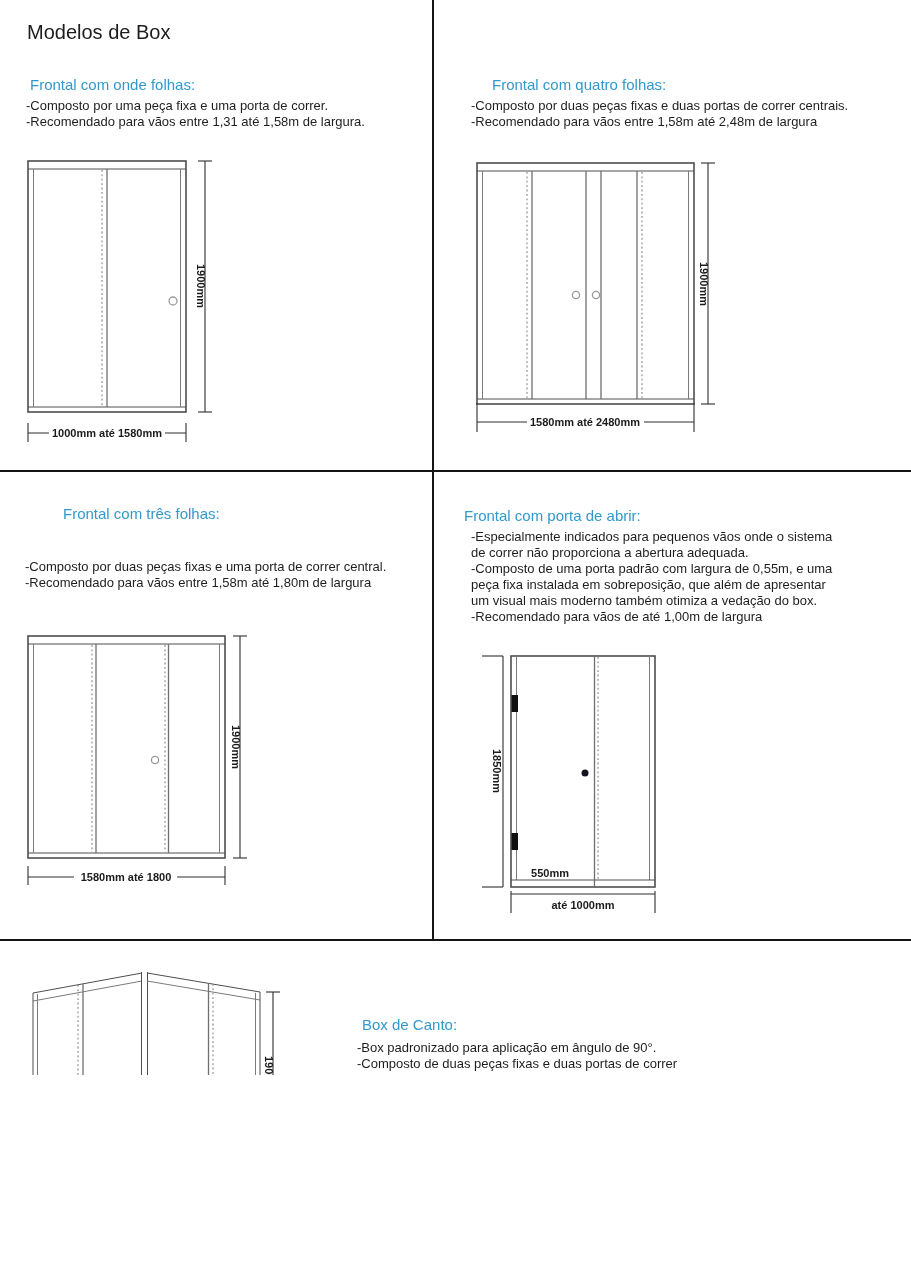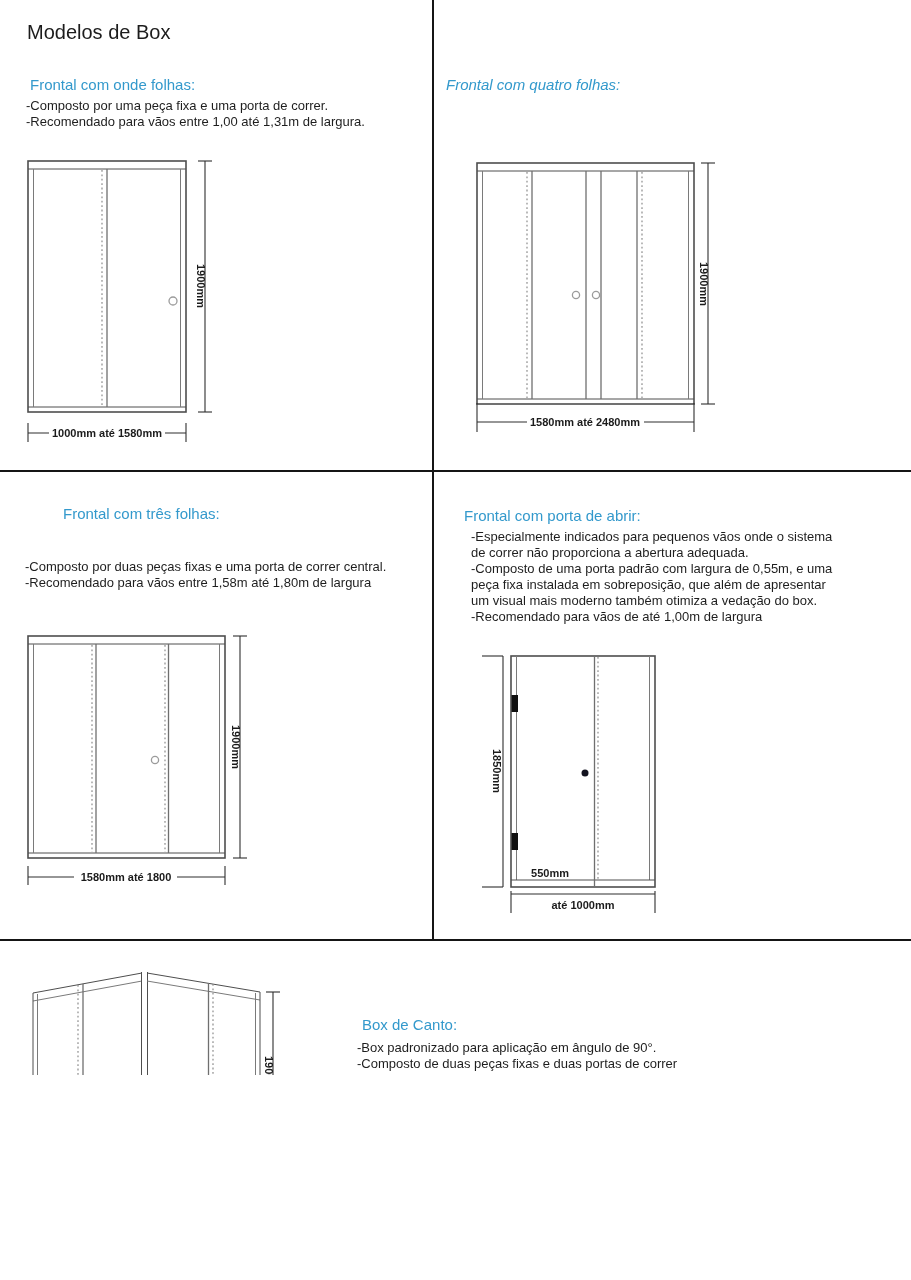--- a/index.html
+++ b/index.html
@@ -12,21 +12,21 @@
   .divider.h1 { left:0; top:470px; width:911px; height:2px; }
   .divider.h2 { left:0; top:939px; width:911px; height:2px; }
 
   .title { position:absolute; left:27px; top:21px; font-size:20px; color:#1c1c1c; }
 
   .sec-heading { position:absolute; font-size:15px; color:#3399cc; white-space:nowrap; }
   .sec-body { position:absolute; font-size:13px; line-height:16px; color:#1e1e1e; white-space:pre-line; }
 
   .h-s1 { left:30px;  top:76px; }
   .b-s1 { left:26px;  top:98px; }
-  .h-s2 { left:446px; top:76px;font-style:italic; }
+  .h-s2 { left:492px; top:76px; }
   .b-s2 { left:471px; top:98px; }
   .h-s3 { left:28px;  top:505px;margin-left:35px; }
   .b-s3 { left:25px;  top:527px;margin-top:32px; }
   .h-s4 { left:464px; top:507px; }
   .b-s4 { left:471px; top:529px; }
   .h-s5 { left:362px; top:1016px; }
   .b-s5 { left:357px; top:1040px; }
 
   svg.diagram { position:absolute; overflow:visible; }
   .frame  { fill:#ffffff; stroke:#4e4e4e; stroke-width:1.6; }
@@ -47,23 +47,25 @@
 <div class="canvas">
 
   <div class="divider v"></div>
   <div class="divider h1"></div>
   <div class="divider h2"></div>
 
   <div class="title">Modelos de Box</div>
 
   <div class="sec-heading h-s1">Frontal com onde folhas:</div>
   <div class="sec-body b-s1">-Composto por uma peça fixa e uma porta de correr.
--Recomendado para vãos entre 1,00 até 1,31m de largura.</div>
+-Recomendado para vãos entre 1,31 até 1,58m de largura.</div>
 
   <div class="sec-heading h-s2">Frontal com quatro folhas:</div>
+  <div class="sec-body b-s2">-Composto por duas peças fixas e duas portas de correr centrais.
+-Recomendado para vãos entre 1,58m até 2,48m de largura</div>
 
   <div class="sec-heading h-s3">Frontal com três folhas:</div>
   <div class="sec-body b-s3">-Composto por duas peças fixas e uma porta de correr central.
 -Recomendado para vãos entre 1,58m até 1,80m de largura</div>
 
   <div class="sec-heading h-s4">Frontal com porta de abrir:</div>
   <div class="sec-body b-s4">-Especialmente indicados para pequenos vãos onde o sistema
 de correr não proporciona a abertura adequada.
 -Composto de uma porta padrão com largura de 0,55m, e uma
 peça fixa instalada em sobreposição, que além de apresentar

